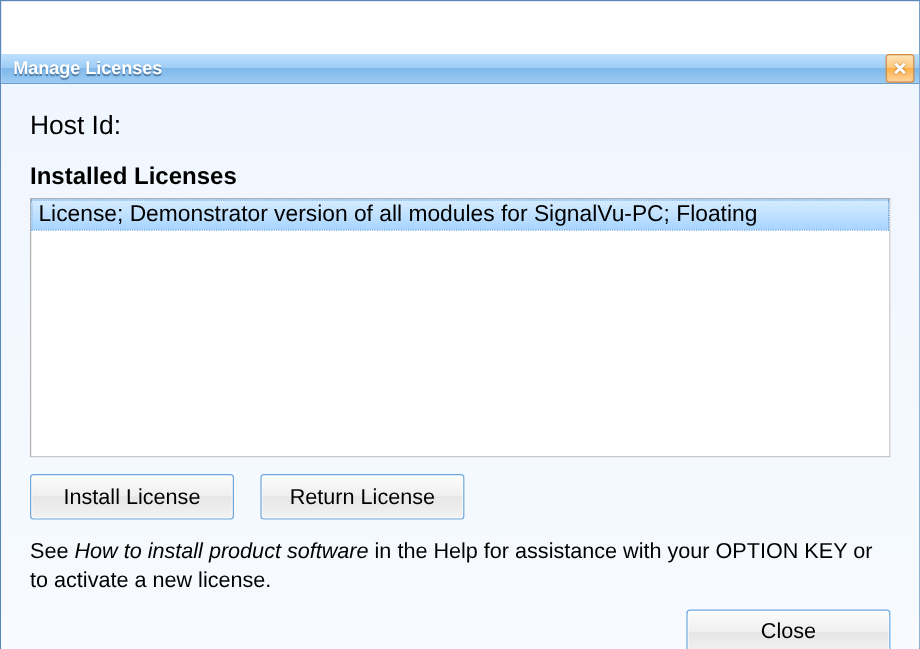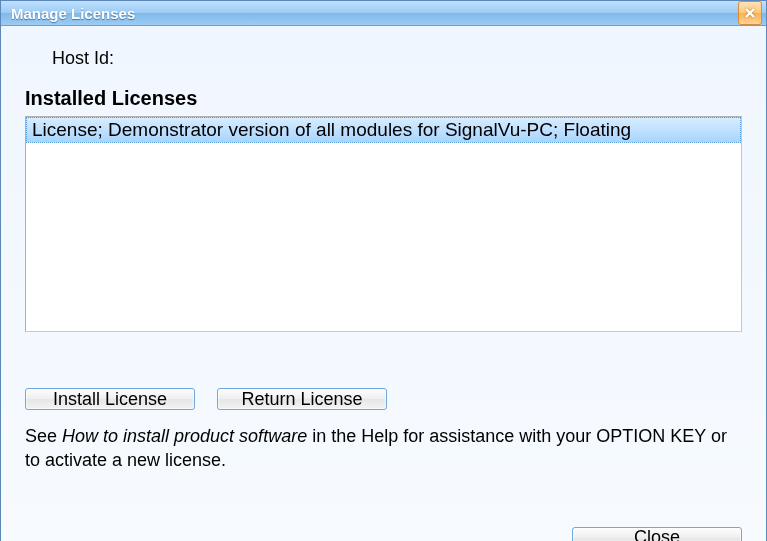--- a/index.html
+++ b/index.html
@@ -23,20 +23,21 @@
     background: linear-gradient(to bottom,
       #bfe0ff 0%,
       #9dccf4 48%,
       #7eb8ea 50%,
       #9dccf4 100%);
     border-bottom: 1px solid #6a9fd2;
     display: flex;
     align-items: center;
     justify-content: space-between;
     padding: 0 4px 0 10px;
+    margin-top: 44px;
   }
   .titlebar .title {
     color: #ffffff;
     font-weight: bold;
     font-size: 15px;
     text-shadow: 0 1px 1px rgba(0,40,80,0.5);
   }
   .close-btn {
     width: 22px;
     height: 22px;
@@ -58,25 +59,24 @@
     padding: 22px 24px 14px 24px;
     position: relative;
     box-sizing: border-box;
     display: flex;
     flex-direction: column;
   }
 
   .hostid-row {
     display: flex;
     align-items: center;
-    font-size: 18px;
+    font-size: 22px;
     color: #000;
     margin-bottom: 18px;
     gap: 14px;
-    margin-left: 27px;
   }
   .hostid-value-wrap {
     display: flex;
     align-items: center;
   }
   .redaction {
     display: inline-block;
     width: 130px;
     height: 22px;
     background: #000;
@@ -113,33 +113,32 @@
   }
 
   .button-row {
     display: flex;
     gap: 22px;
     margin-top: 14px;
   }
 
   .win-btn {
     min-width: 170px;
-    height: 22px;
+    height: 38px;
     padding: 0 14px;
     font-size: 18px;
     color: #000;
     background: linear-gradient(to bottom, #fdfdfd 0%, #efefef 48%, #e6e6e6 50%, #f3f3f3 100%);
     border: 1px solid #6fa8dc;
     border-radius: 3px;
     box-shadow: inset 0 0 0 1px rgba(255,255,255,0.6);
     cursor: pointer;
     display: inline-flex;
     align-items: center;
     justify-content: center;
-    margin-top: 42px;
   }
 
   .help-text {
     margin-top: 14px;
     font-size: 18px;
     color: #000;
     line-height: 1.35;
   }
   .help-text .italic { font-style: italic; }
 

